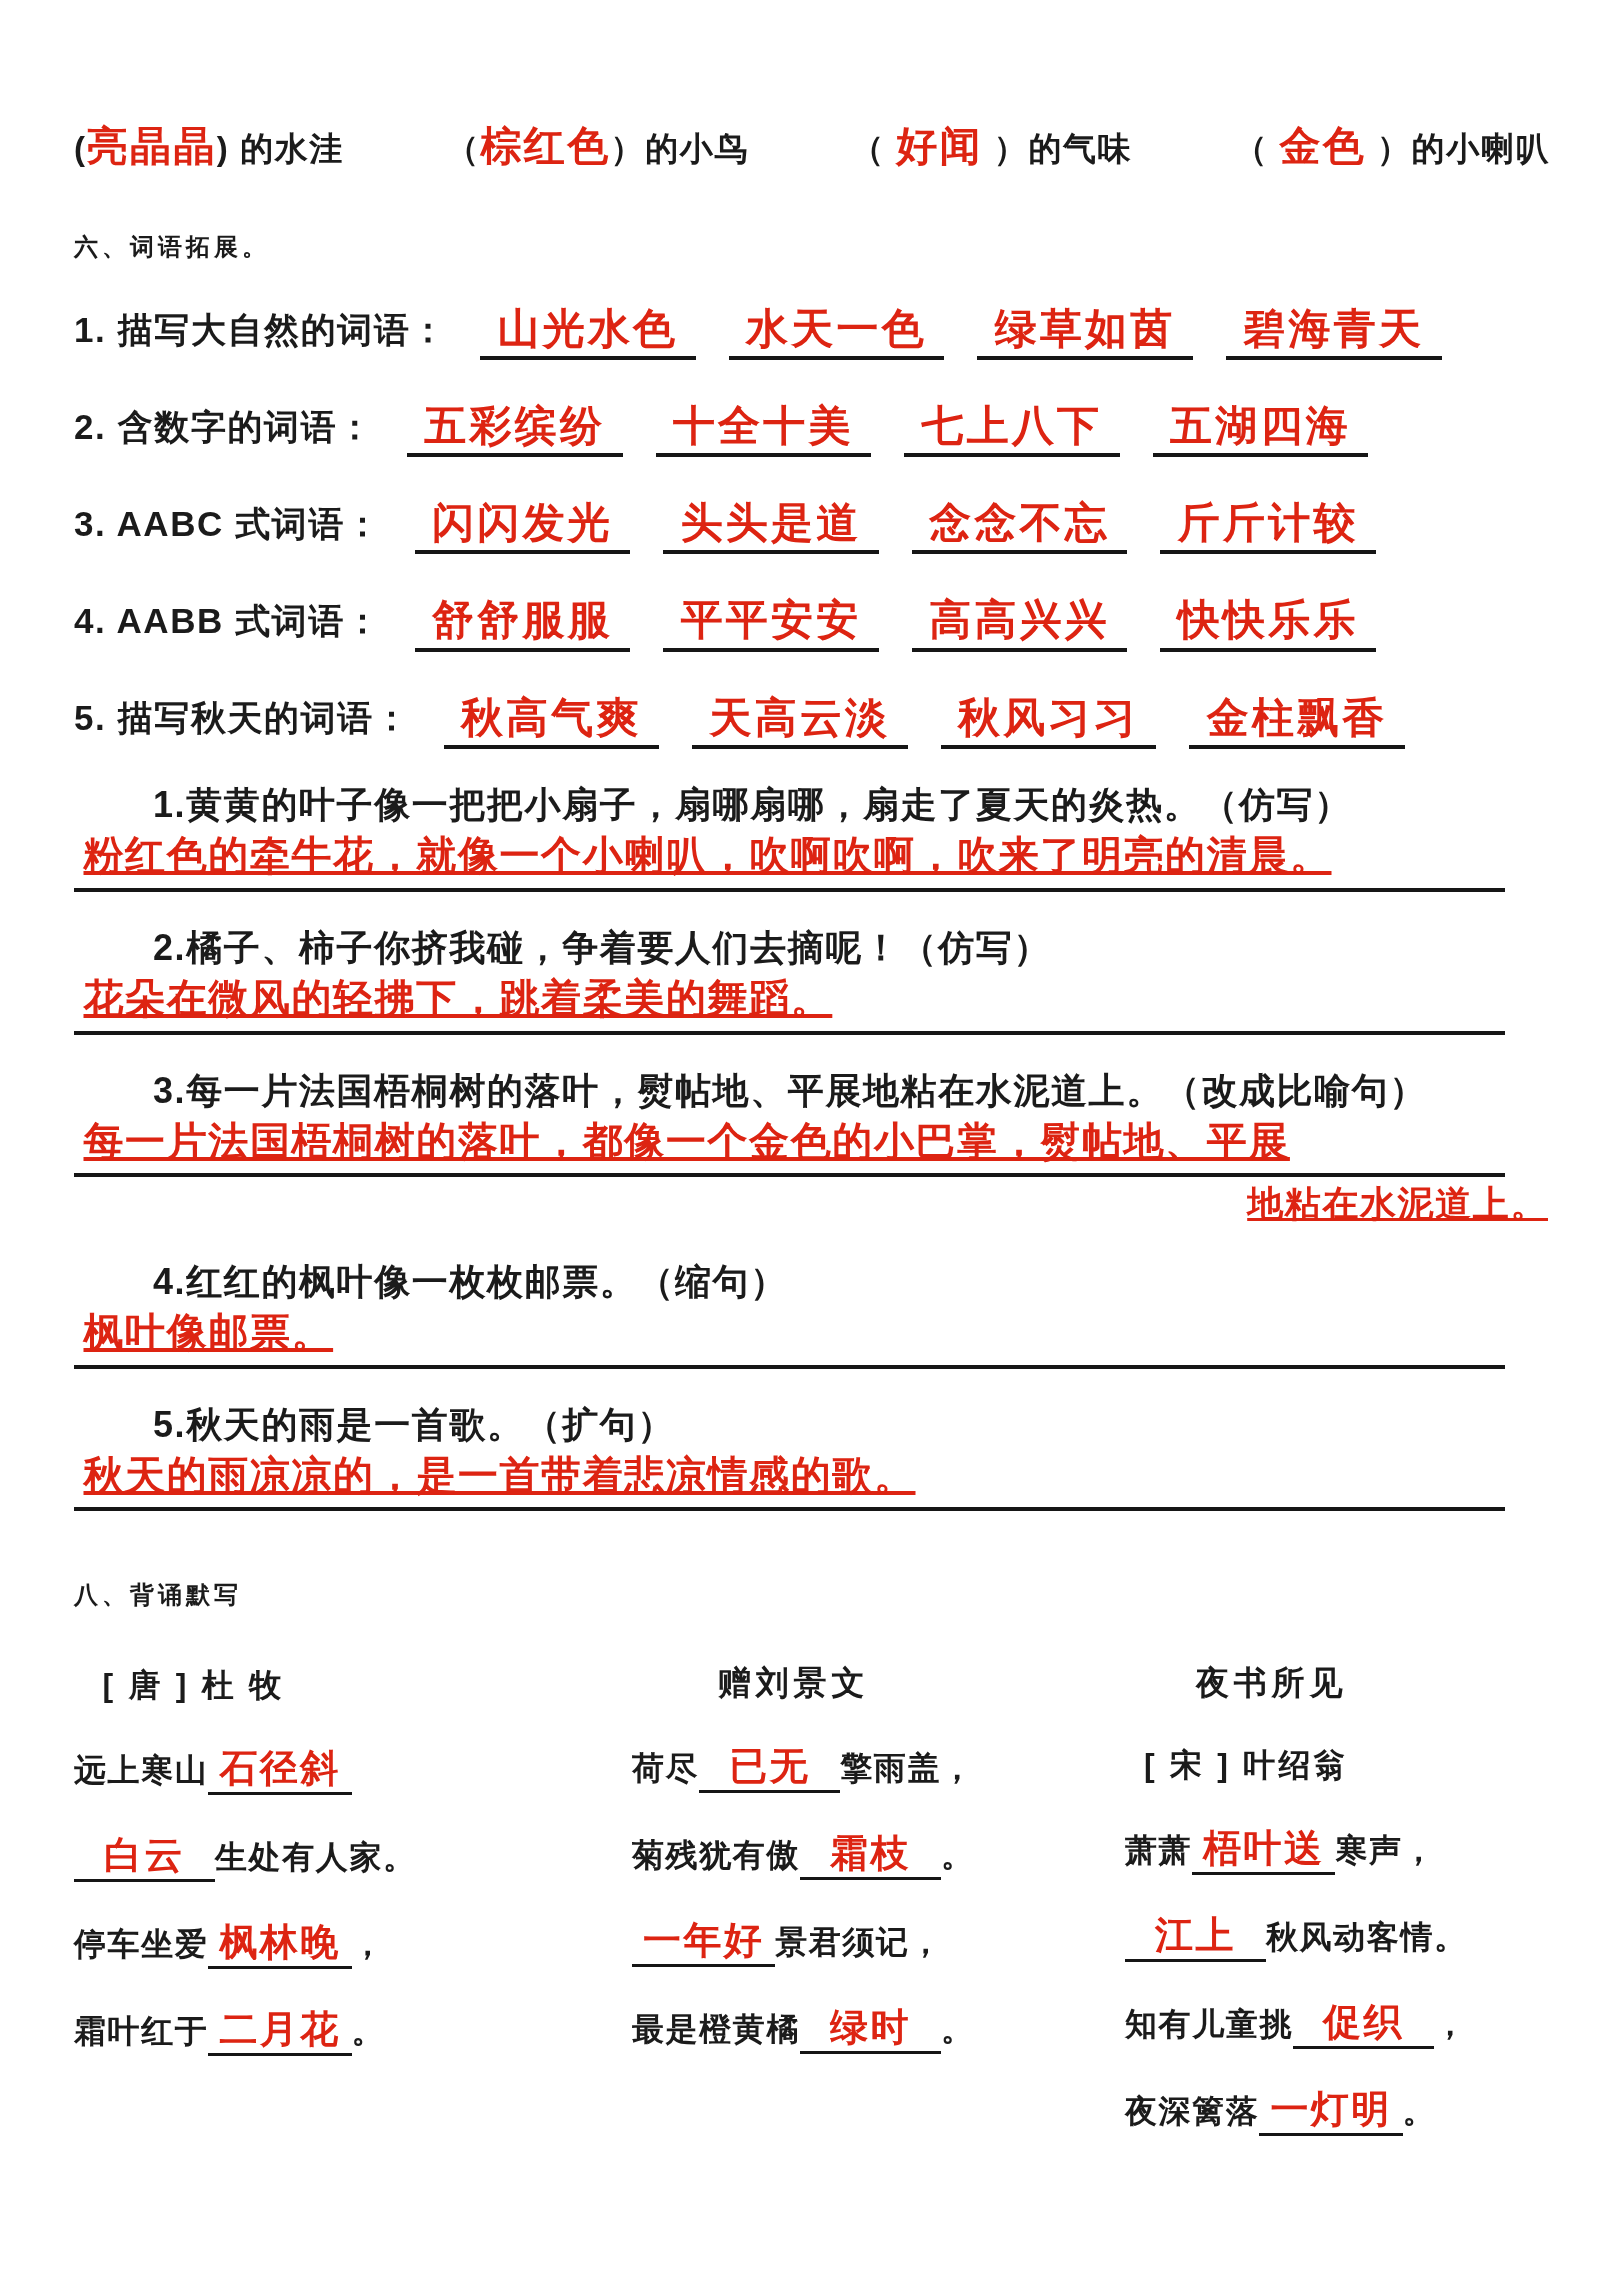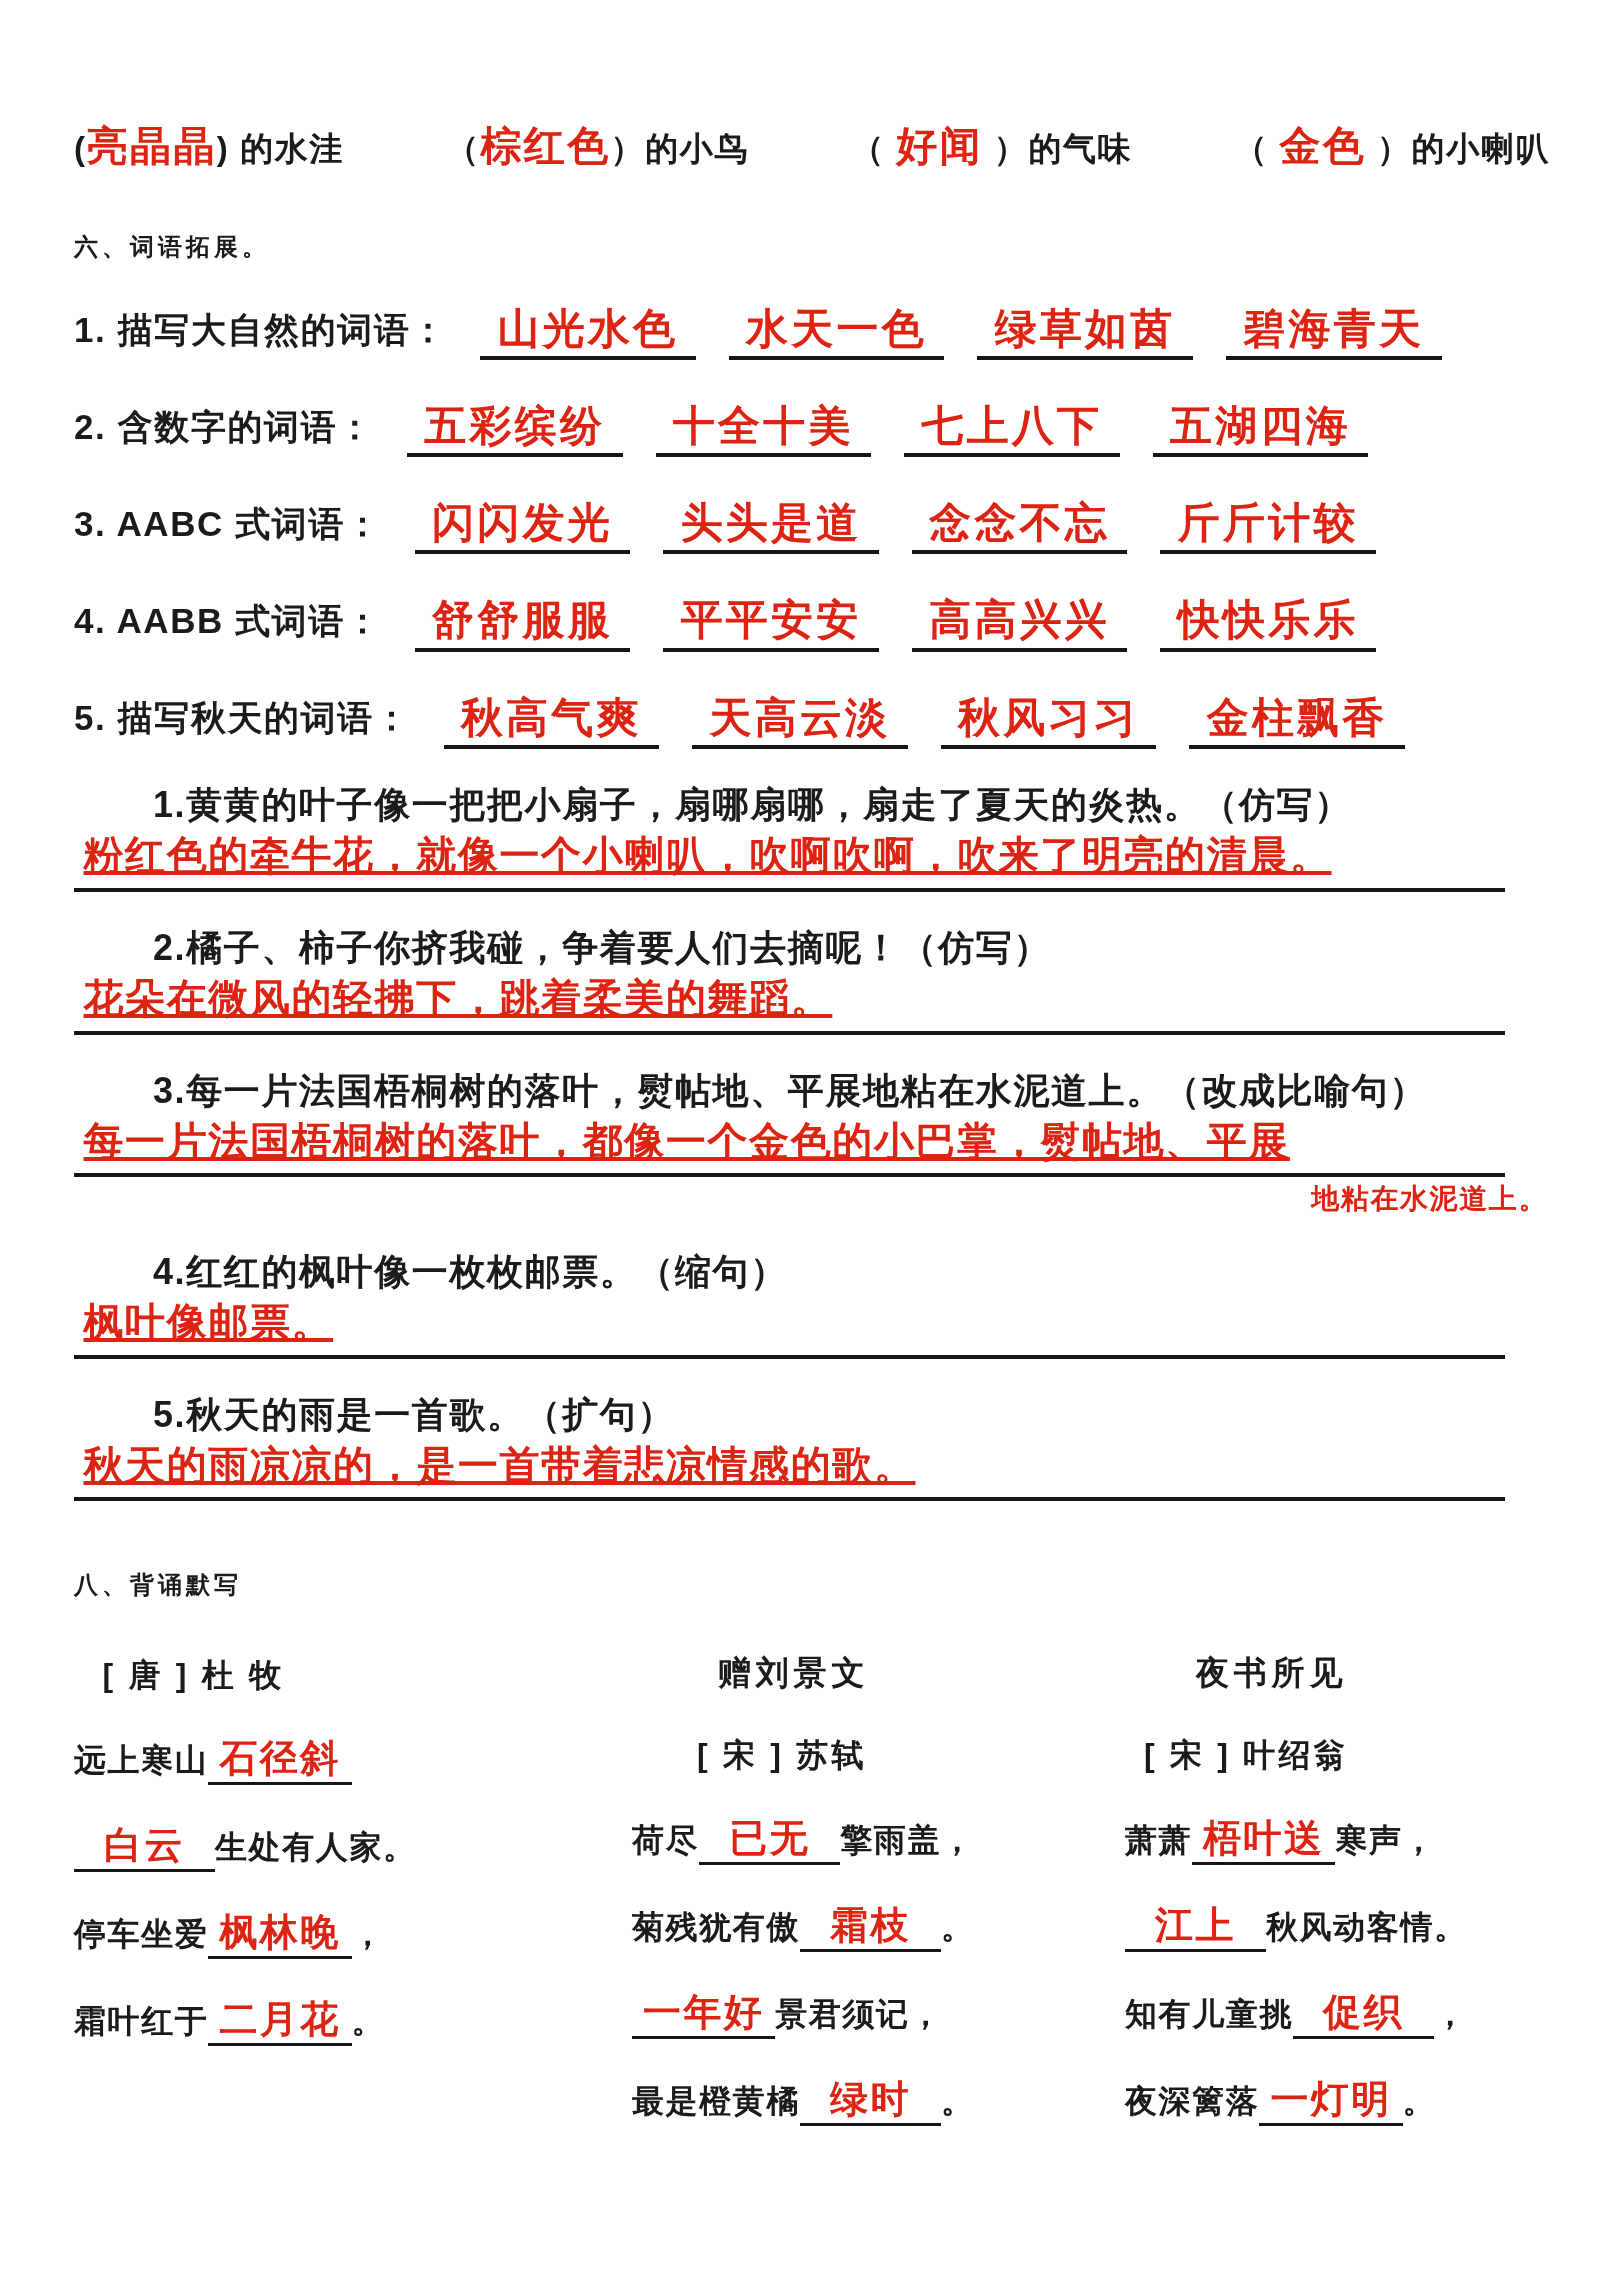--- a/index.html
+++ b/index.html
@@ -64,22 +64,22 @@
     font-size:40px;font-weight:700;letter-spacing:1.6px;
     line-height:1.3;
     padding:0 0 6.3px 9.5px;
     white-space:nowrap;
     text-decoration:underline;
   }
   .a-cont{
     width:1474px;
     text-align:right;
     color:var(--red);
-    font-size:28px;font-weight:700;letter-spacing:1.6px;
-    margin-top:3.2px;line-height:1.25;
+    font-size:36px;font-weight:700;letter-spacing:1.6px;
+    margin-top:3.2px;line-height:1.25;text-decoration:underline;
   }
 
   
   .poems{
     display:grid;
     grid-template-columns:558px 493px 1fr;
     margin-top:14.3px;
   }
   .p-title{
     font-size:33px;font-weight:700;letter-spacing:4.8px;
@@ -198,21 +198,20 @@
     <div class="poem">
       <div class="p-author">[ 唐 ] 杜 牧</div>
       <div class="p-line"><span>远上寒山</span><span class="pblank">石径斜</span><span></span></div>
       <div class="p-line"><span></span><span class="pblank">白云</span><span>生处有人家。</span></div>
       <div class="p-line"><span>停车坐爱</span><span class="pblank">枫林晚</span><span>，</span></div>
       <div class="p-line"><span>霜叶红于</span><span class="pblank">二月花</span><span>。</span></div>
     </div>
 
     <div class="poem">
       <div class="p-title">赠刘景文</div>
-      <div class="p-author">[ 宋 ] 苏轼</div>
       <div class="p-line"><span>荷尽</span><span class="pblank">已无</span><span>擎雨盖，</span></div>
       <div class="p-line"><span>菊残犹有傲</span><span class="pblank">霜枝</span><span>。</span></div>
       <div class="p-line"><span></span><span class="pblank">一年好</span><span>景君须记，</span></div>
       <div class="p-line"><span>最是橙黄橘</span><span class="pblank">绿时</span><span>。</span></div>
     </div>
 
     <div class="poem">
       <div class="p-title">夜书所见</div>
       <div class="p-author">[ 宋 ] 叶绍翁</div>
       <div class="p-line"><span>萧萧</span><span class="pblank">梧叶送</span><span>寒声，</span></div>

